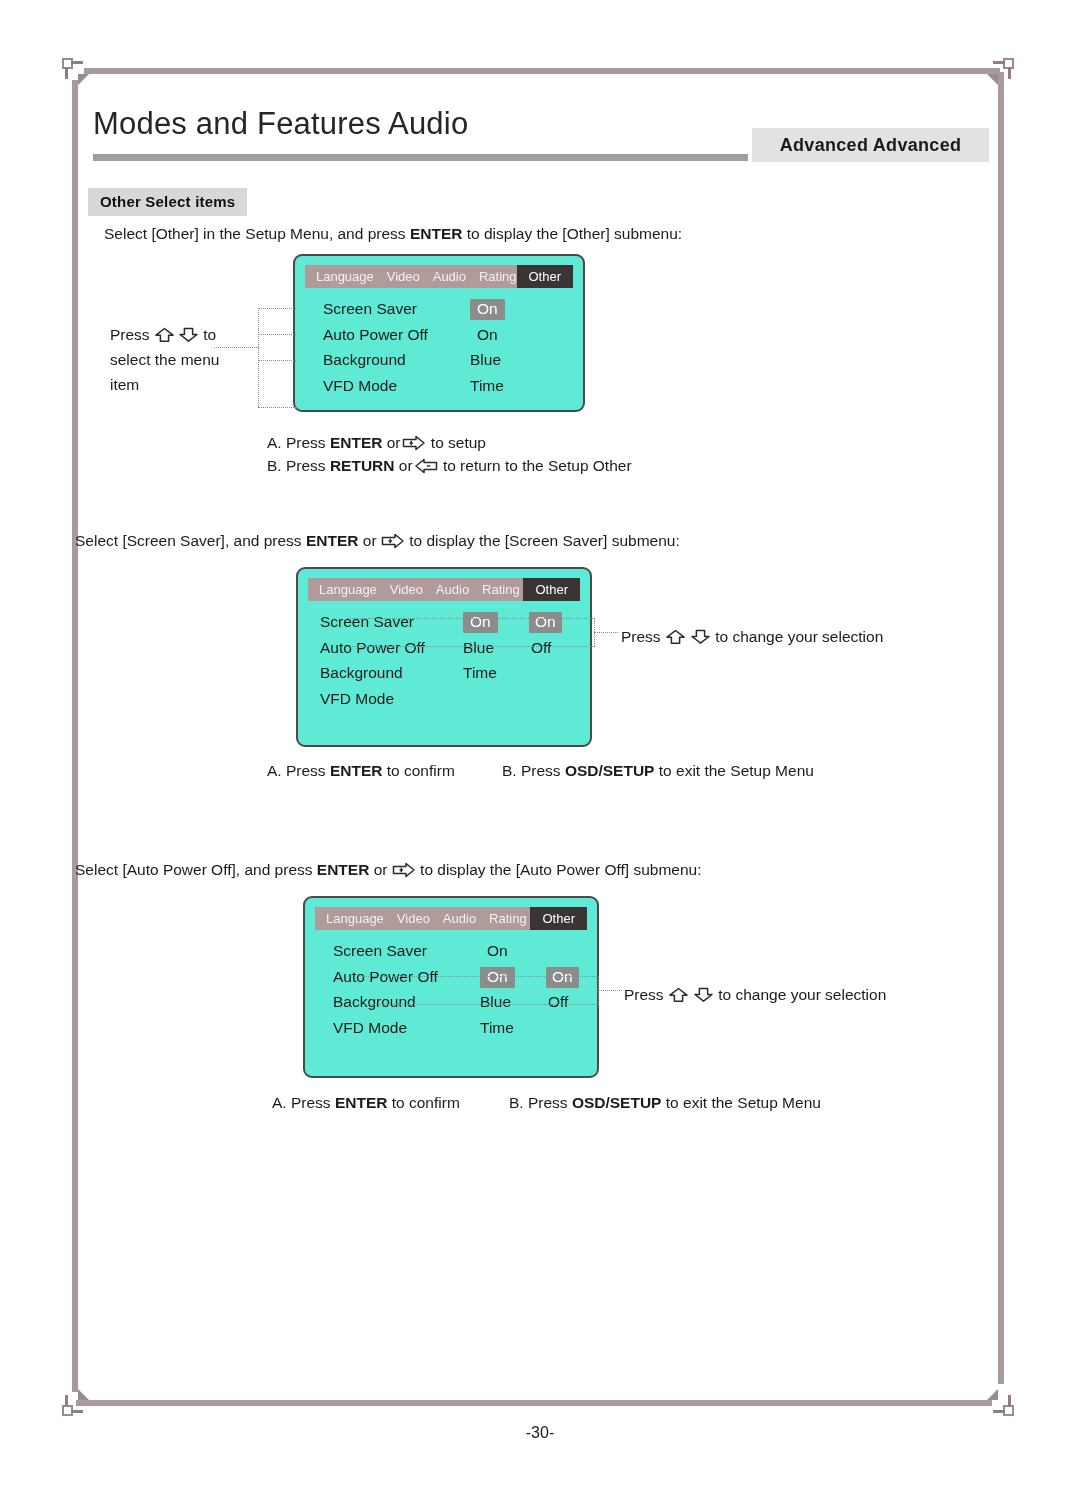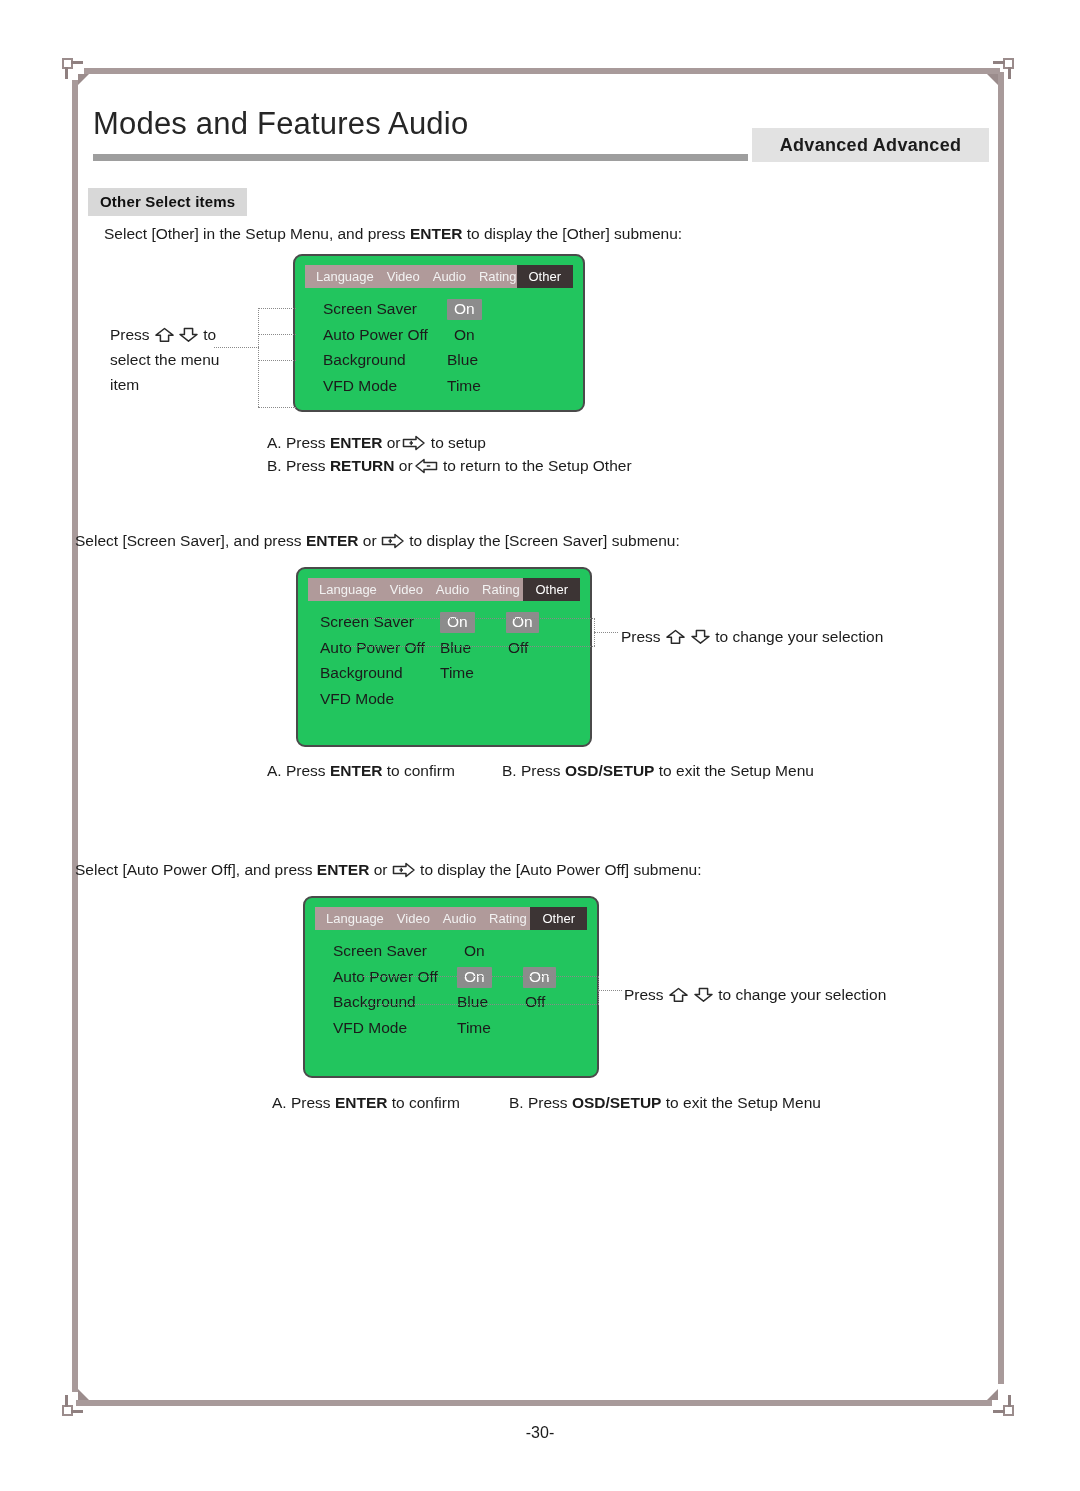--- a/index.html
+++ b/index.html
@@ -110,21 +110,21 @@
   .rn-2{left:559px;top:570px;}
   .rn-3{left:562px;top:928px;}
 
   
   .key{display:inline-block;vertical-align:-3px;position:relative;}
   .key svg{display:block;}
 
   
   .osd{
     position:absolute;
-    background:#22c55e;
+    background:#5eead4;
     border:2px solid #4a4a4a;
     border-radius:9px;
     box-sizing:border-box;
   }
   .osd-1{left:231px;top:196px;width:292px;height:158px;}
   .osd-2{left:234px;top:509px;width:296px;height:180px;}
   .osd-3{left:241px;top:838px;width:296px;height:182px;}
 
   .tabbar{
     position:absolute;left:10px;top:9px;right:10px;height:23px;
@@ -146,21 +146,21 @@
 
   .rows{
     position:absolute;left:0;right:0;top:44px;
   }
   .row{
     position:relative;height:25.5px;
     font-size:15.5px;color:#1b1b1b;
     white-space:nowrap;
   }
   .row .label{position:absolute;}
-  .row .value{position:absolute;}
+  .row .value{position:absolute;margin-left:23px;}
   .val-hl{
     background:#8c8c8c;color:#ffffff;
     padding:1px 7px 2px 7px;
     border-radius:1px;
   }
   .opt-hl{
     background:#8c8c8c;color:#ffffff;
     padding:1px 6px 2px 6px;
     border-radius:1px;
   }

